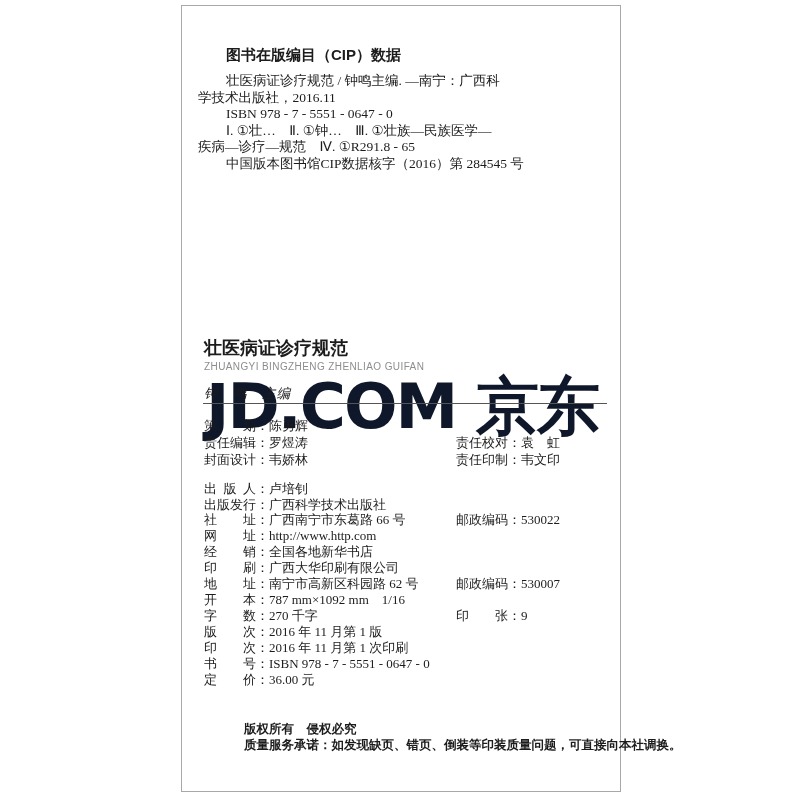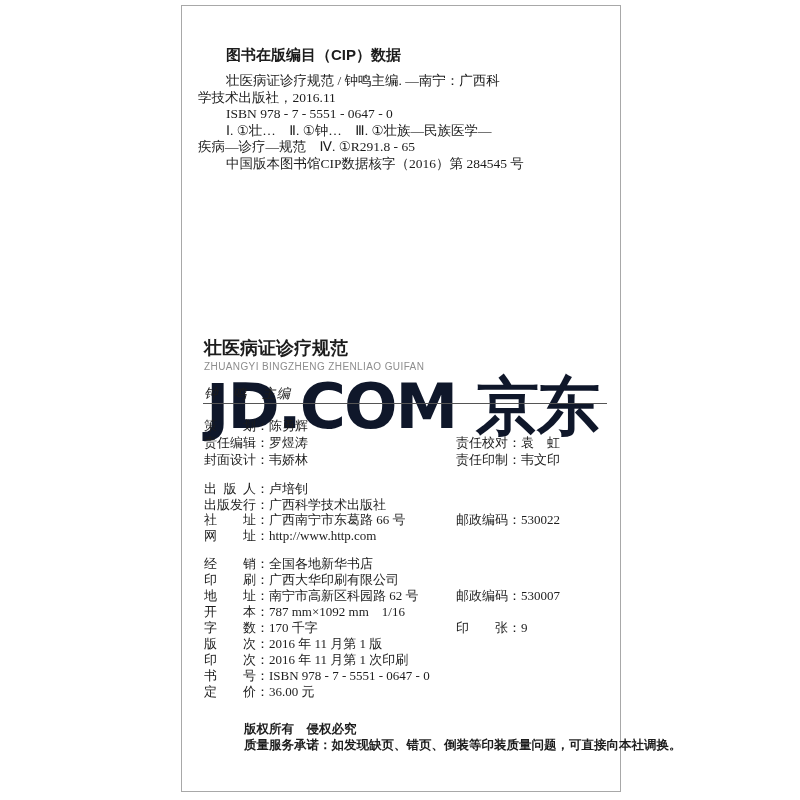--- a/index.html
+++ b/index.html
@@ -33,21 +33,21 @@
           letter-spacing:0.4px;color:#8d8d8d;margin-top:3px;}
   .editor{font-size:13.5px;font-style:italic;margin-top:13px;letter-spacing:1px;}
 
   .rule{position:absolute;left:21px;top:397px;width:404px;height:0;
         border-top:1px solid #555;}
 
   
   .fields{position:absolute;left:22px;font-size:13px;}
   .staff{top:411px;line-height:17px;}
   .pub{top:475px;line-height:15.5px;}
-  .print{top:550px;line-height:16px;}
+  .print{top:538px;line-height:16px;}
   .frow{position:relative;white-space:nowrap;}
   .flabel{display:inline-block;width:52px;text-align:justify;text-align-last:justify;}
   .pright{position:absolute;left:252px;top:0;white-space:nowrap;}
 
   
   .footer{position:absolute;left:22px;top:716px;width:404px;
           font-family:"Liberation Sans",sans-serif;font-weight:bold;
           font-size:12.5px;line-height:15.5px;margin-left:40px;}
   .footer p{margin:0;white-space:nowrap;}
 </style>
@@ -116,21 +116,21 @@
         <span class="flabel">印刷</span><span>：</span><span>广西大华印刷有限公司</span>
       </div>
       <div class="frow">
         <span class="flabel">地址</span><span>：</span><span>南宁市高新区科园路 62 号</span>
         <span class="pright"><span class="flabel">邮政编码</span><span>：</span><span>530007</span></span>
       </div>
       <div class="frow">
         <span class="flabel">开本</span><span>：</span><span>787 mm×1092 mm　1/16</span>
       </div>
       <div class="frow">
-        <span class="flabel">字数</span><span>：</span><span>170 千字</span>
+        <span class="flabel">字数</span><span>：</span><span>270 千字</span>
         <span class="pright"><span class="flabel">印张</span><span>：</span><span>9</span></span>
       </div>
       <div class="frow">
         <span class="flabel">版次</span><span>：</span><span>2016 年 11 月第 1 版</span>
       </div>
       <div class="frow">
         <span class="flabel">印次</span><span>：</span><span>2016 年 11 月第 1 次印刷</span>
       </div>
       <div class="frow">
         <span class="flabel">书号</span><span>：</span><span>ISBN 978 - 7 - 5551 - 0647 - 0</span>

